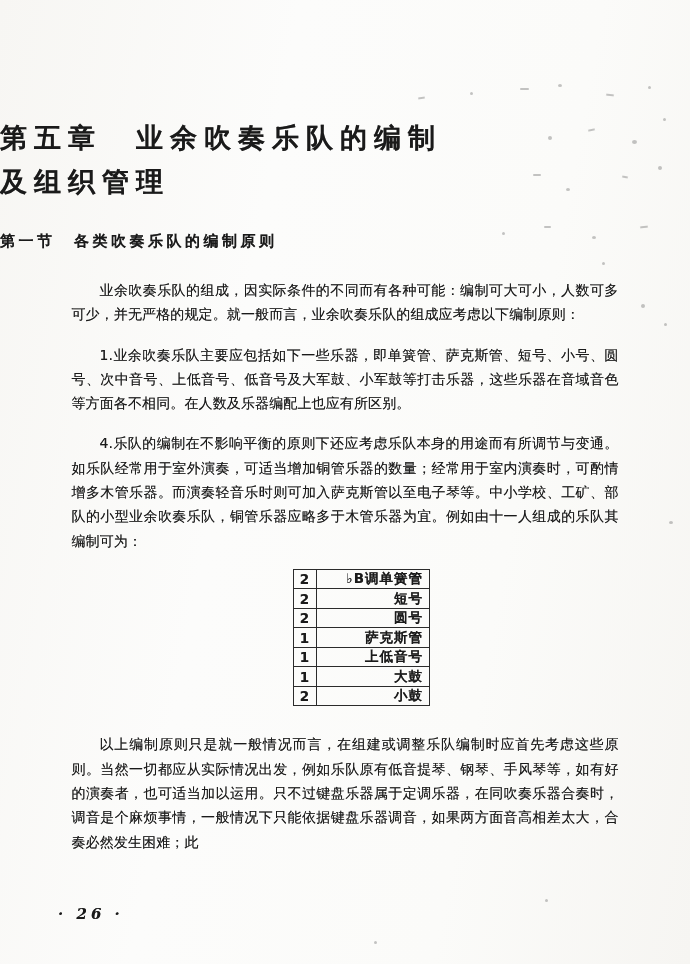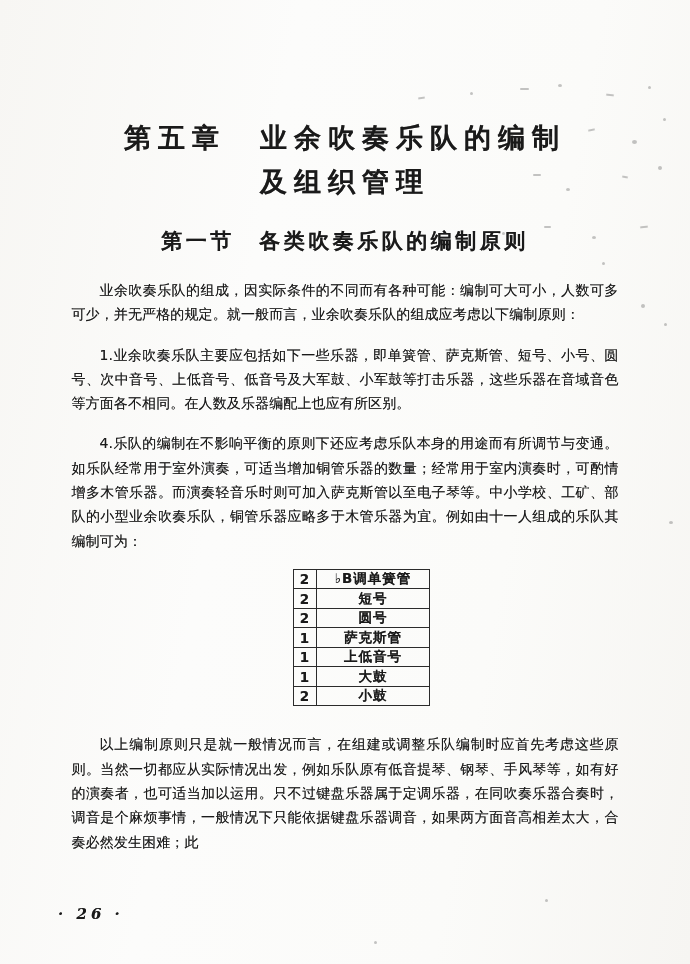--- a/index.html
+++ b/index.html
@@ -10,34 +10,34 @@
     background:linear-gradient(100deg,#f7f6f3 0%,#fcfcfb 35%,#fbfbf9 70%,#f6f5f2 100%);
     overflow:hidden;
     color:#1a1a1a;
     font-family:"DejaVu Sans","Liberation Sans",sans-serif;
     text-shadow:0 0 0.35px rgba(25,25,25,0.6);
   }
   
   .chapter-title{
     margin:0;
     padding-top:116px;
-    text-align:center;
+    text-align:left;
     font-family:"DejaVu Serif","Liberation Serif",serif;
     font-weight:700;
     font-size:27px;
     line-height:44px;
     letter-spacing:7px;
   }
   .chapter-title .t-line{display:block;}
   .section-heading{
     margin:26px 0 0 0;
-    text-align:center;
+    text-align:left;
     font-family:"DejaVu Serif","Liberation Serif",serif;
     font-weight:700;
-    font-size:21px;
+    font-size:15px;
     line-height:22px;
     letter-spacing:3.5px;
   }
   
   .body-text{
     width:579px;
     margin:26px auto 0 auto;
   }
   .para,.closing{
     margin:16px;
@@ -57,21 +57,21 @@
     font-weight:600;
     letter-spacing:1px;
   }
   .ensemble-table td{
     border:1.5px solid #2b2b2b;
     height:18.5px;
     padding:0 6px;
     vertical-align:middle;
   }
   .ensemble-table .count-cell{width:14px;text-align:center;padding:0 4px;}
-  .ensemble-table .name-cell{min-width:100px;text-align:center;}
+  .ensemble-table .name-cell{min-width:100px;text-align:right;}
   
   .page-number{
     position:absolute;
     left:58px;top:905px;
     font-family:"DejaVu Serif","Liberation Serif",serif;
     font-style:italic;
     font-weight:700;
     font-size:15px;
     letter-spacing:4px;
   }

